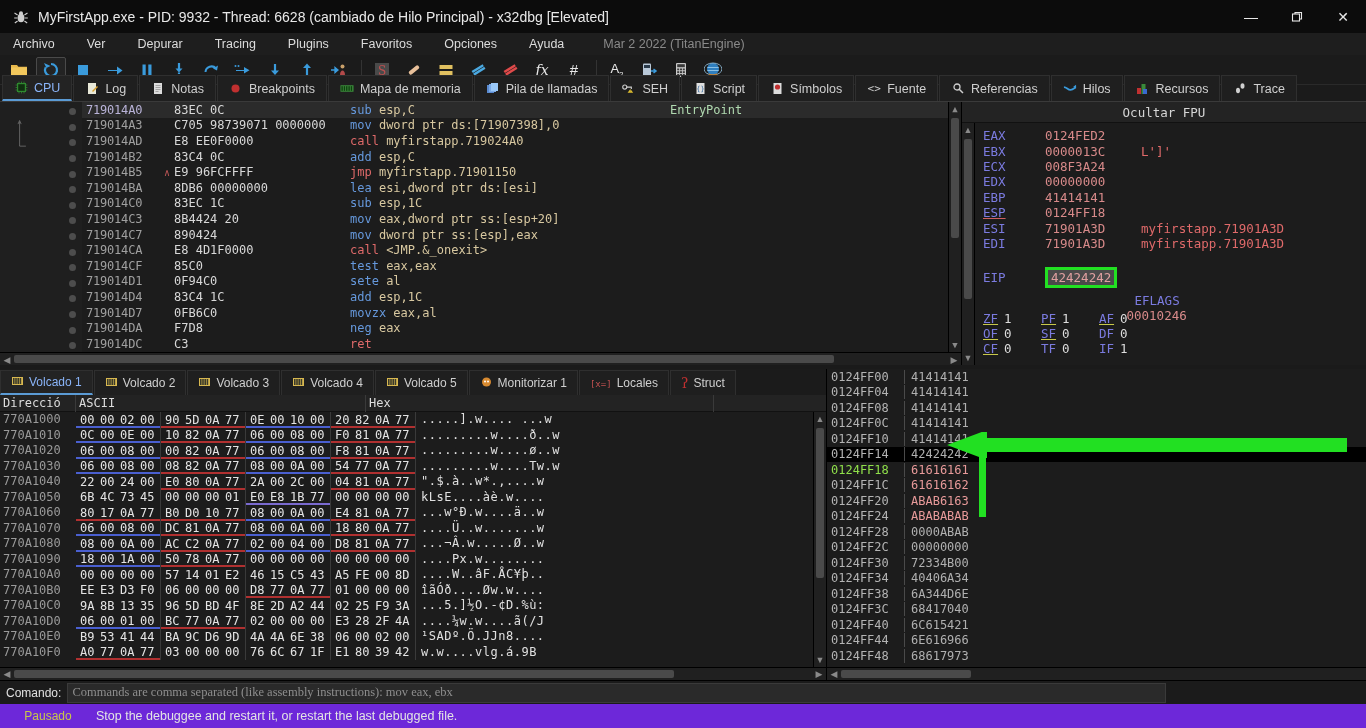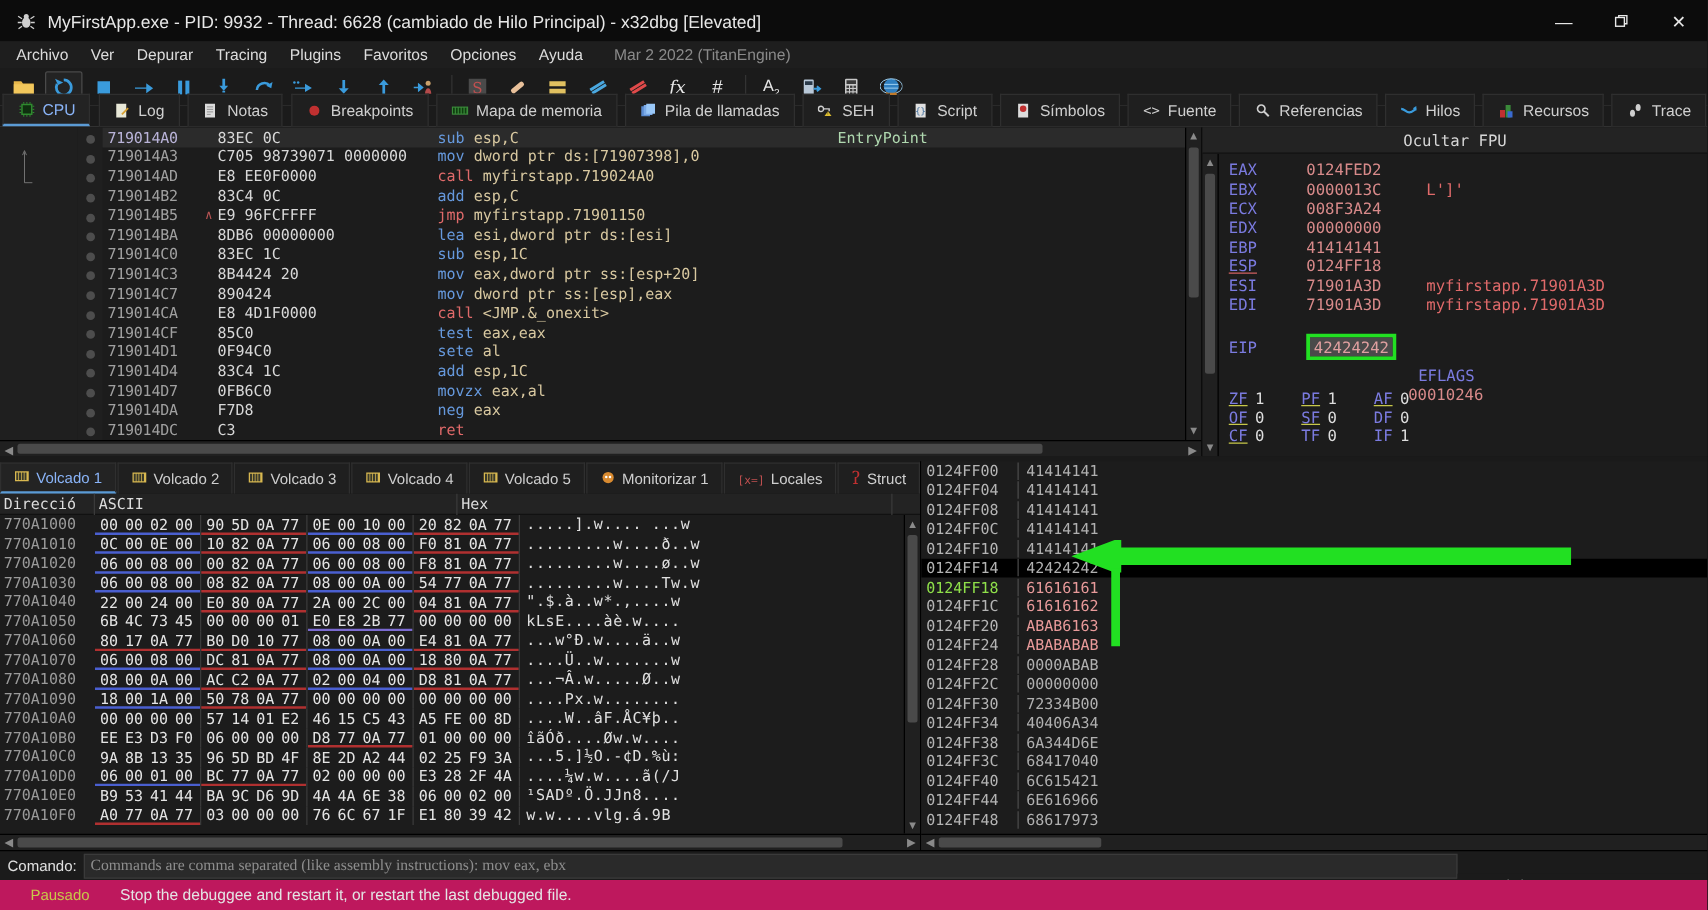--- a/index.html
+++ b/index.html
@@ -20,41 +20,41 @@
   .title-text { margin-left: 4px; white-space: nowrap; }
   .title-spacer { flex: 1; }
   .win-btn {
     width: 46px; height: 33px; display: flex; align-items: center; justify-content: center;
     color: #e8e8e8; font-size: 14px;
   }
 
   
   .menubar {
     height: 22px; background: #1e1e1e; display: flex; align-items: center;
-    font-size: 12.5px; color: #dcdcdc; flex: none; padding-left: 4px;
+    font-size: 12.5px; color: #dcdcdc; flex: none; padding-left: 4px; gap: 14px;
   }
   .menu-item { padding: 2px 9px; white-space: nowrap; }
   .menu-item.dim { color: #8a8a8a; padding-left: 16px; }
 
   
   .toolbar {
     height: 30px; background: #1b1b1b; display: flex; align-items: center; flex: none;
     padding-left: 4px; border-bottom: 1px solid #2a2a2a;
   }
   .tb-btn {
     width: 30px; height: 26px; display: flex; align-items: center; justify-content: center;
     margin-right: 2px; border-radius: 2px;
   }
   .tb-btn.active { border: 1px solid #4a4a4a; background:#232323; }
   .tb-sep { width: 1px; height: 20px; background:#333; margin: 0 5px; }
 
   
   .tabstrip {
     height: 17px; background: #1b1b1b; display: flex; align-items: flex-end; flex: none;
-    border-bottom: 1px solid #3a3a3a; padding-left: 2px; justify-content: space-between;
+    border-bottom: 1px solid #3a3a3a; padding-left: 2px;
   }
   .tab {
     height: 26px; display: flex; align-items: center; gap: 6px;
     padding: 0 11px; font-size: 12.5px; color: #cfcfcf;
     border: 1px solid #2f2f2f; border-bottom: none; background:#1f1f1f;
     margin-right: 1px; white-space: nowrap;
   }
   .tab.sel { color: #8ab4f8; background:#232323; border-bottom: 2px solid #5b9bd5; }
   .tab .ic { width:14px; height:14px; display:flex; align-items:center; justify-content:center; }
 
@@ -107,21 +107,21 @@
   .fl b { color:#7b7be0; font-weight:normal; text-decoration:underline; text-decoration-color:#c8c84a; }
   .fl s { color:#ddd; text-decoration:none; margin-left:6px; }
   .fl .nou { color:#7b7be0; }
   .eflags-row { height:18px; display:flex; align-items:center; margin-top:4px;flex-direction:column; }
 
   
   .hsplit { height: 4px; background:#1a1a1a; flex:none; }
 
   
   .botarea { flex:1; display:flex; min-height:0; }
-  .dump-wrap { width: 737px; display:flex; flex-direction:column; border-right:1px solid #000; }
+  .dump-wrap { width: 827px; display:flex; flex-direction:column; border-right:1px solid #000; }
   .dumptabs { height:26px; background:#1b1b1b; display:flex; align-items:flex-end; flex:none; }
   .dtab { height:25px; display:flex; align-items:center; gap:5px; padding:0 10px;
           font-size:12px; color:#cfcfcf; border:1px solid #2f2f2f; border-bottom:none;
           background:#1f1f1f; margin-right:1px; white-space:nowrap; }
   .dtab.sel { color:#8ab4f8; background:#232323; border-bottom:2px solid #5b9bd5; }
   .dump-hdr { height:17px; background:#232323; display:flex; align-items:center;
               font-family:"DejaVu Sans Mono", monospace; font-size:12px; color:#ddd; flex:none;
               border-bottom:1px solid #111; }
   .dh { border-right:1px solid #3a3a3a; height:17px; display:flex; align-items:center; padding-left:3px; }
   .dump-body { flex:1; display:flex; overflow:hidden; background:#1c1c1c; }
@@ -157,21 +157,21 @@
   
   .cmdbar { height:24px; background:#1b1b1b; display:flex; align-items:center; flex:none; border-top:1px solid #000;}
   .cmd-label { color:#e0e0e0; font-size:12px; padding:0 6px 0 6px; }
   .cmd-input { flex:1; height:20px; background:#2a2a2a; border:1px solid #3a3a3a;
                color:#8e8e8e; font-family:Liberation Serif, serif; font-size:12.5px;
                display:flex; align-items:center; padding-left:4px; }
   .cmd-right { width:200px; height:20px; background:#1b1b1b; display:flex; align-items:center;
                justify-content:space-between; padding:0 8px 0 12px; color:#dcdcdc; font-size:12.5px;margin-top:32px; }
 
   
-  .statusbar { height:24px; background:#be185d; display:flex; align-items:center; flex:none; }
+  .statusbar { height:24px; background:#6d28d9; display:flex; align-items:center; flex:none; }
   .st-paused { width:96px; color:#c8c84a; font-size:12px; text-align:center; }
   .st-msg { color:#e4e4e4; font-size:12.5px; }
 </style>
 </head>
 <body>
 
 <div class="app">
 
   <div class="titlebar">
     <div class="title-icon">
@@ -995,21 +995,21 @@
               </span>
               <span class="hexgrp ">
                 <span>00</span>
                 <span>00</span>
                 <span>00</span>
                 <span>01</span>
               </span>
               <span class="hexgrp u-pur">
                 <span>E0</span>
                 <span>E8</span>
-                <span>2B</span>
+                <span>1B</span>
                 <span>77</span>
               </span>
               <span class="hexgrp ">
                 <span>00</span>
                 <span>00</span>
                 <span>00</span>
                 <span>00</span>
               </span>
               <span class="d-ascii">kLsE....àè.w....</span>
             </div>

